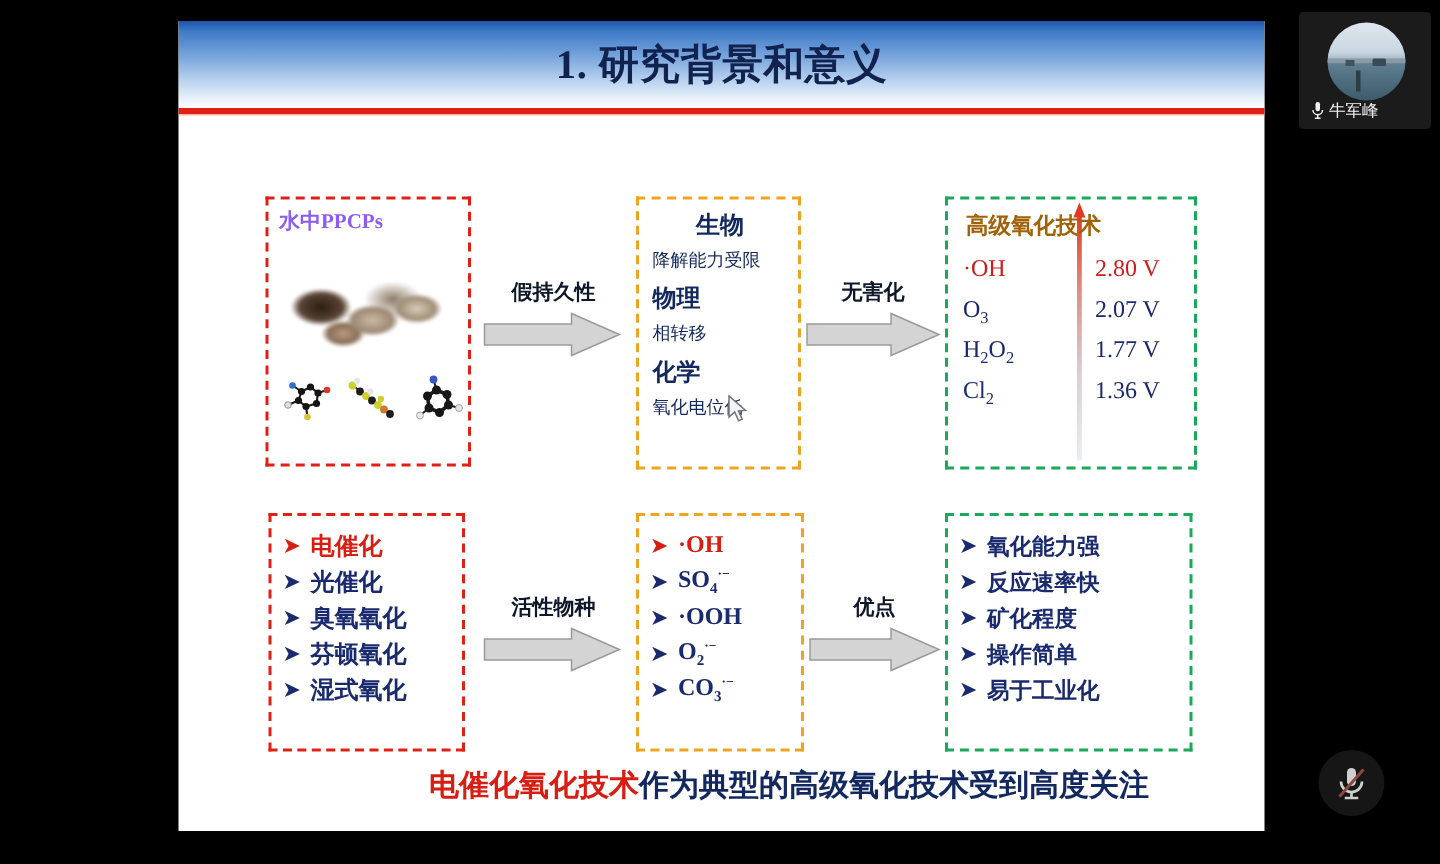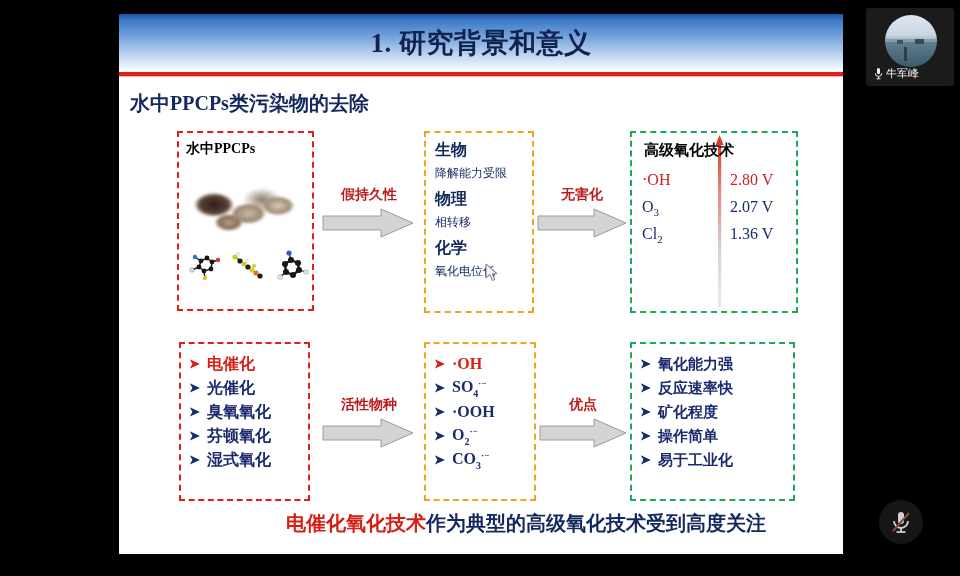--- a/index.html
+++ b/index.html
@@ -68,21 +68,21 @@
   .box { position: absolute; box-sizing: border-box; background: #fff; }
   .box.red    { border: 2px dashed #e02015; }
   .box.orange { border: 2px dashed #f0a31e; }
   .box.green  { border: 2px dashed #1aa85a; }
 
   
   #box1 { left: 58px;  top: 117px; width: 137px; height: 180px; }
   #box1 .b1-t {
     position: absolute; left: 7px; top: 6px; width: 126px;
     font-family: "Liberation Serif", serif; font-weight: bold;
-    font-size: 14px; line-height: 19px; color: #000000; text-align: left;
+    font-size: 14px; line-height: 19px; color: #8b5cf6; text-align: left;
   }
   
   #pillphoto {
     position: absolute; left: 10px; top: 52px; width: 114px; height: 52px;
     border-radius: 6px;
     background:
       radial-gradient(ellipse 26px 16px at 22% 38%, #2b1d14 0%, #5a4434 55%, rgba(255,255,255,0) 78%),
       radial-gradient(ellipse 22px 13px at 52% 55%, #cbb9a4 0%, #9d8a74 60%, rgba(255,255,255,0) 82%),
       radial-gradient(ellipse 20px 12px at 78% 40%, #d9cbb7 0%, #a08f78 60%, rgba(255,255,255,0) 84%),
       radial-gradient(ellipse 18px 11px at 35% 72%, #b99a80 0%, #8a6f57 55%, rgba(255,255,255,0) 82%),
@@ -103,21 +103,21 @@
     position: absolute; left: 9px;
     font-family: "Liberation Serif", serif;
     font-size: 12px; color: #12285e; white-space: nowrap;
   }
 
   
   #box3 { left: 511px; top: 117px; width: 168px; height: 182px; }
   #box3 .aop-title {
     position: absolute; left: 12px; top: 8px;
     font-family: "Liberation Serif", serif; font-weight: bold;
-    font-size: 15px; color: #000000; white-space: nowrap;
+    font-size: 15px; color: #a16207; white-space: nowrap;
   }
   #aop-arrow {
     position: absolute; left: 83px; top: 2px; width: 9px; height: 174px;
   }
   #box3 .aop-rows {
     position: absolute; left: 10px; top: 38px; width: 150px;
   }
   #box3 .aop-row {
     position: relative; height: 27px;
     font-family: "Liberation Serif", serif;
@@ -153,21 +153,21 @@
   .bl-row sup { font-size: 9px; }
   #box6 .bl-row { font-size: 15px; }
   #box5 .bl-row { font-size: 16px; }
 
   
   .arr-grp { position: absolute; }
   .arr-lbl {
     position: absolute; left: 0; top: 0; width: 100%;
     text-align: center;
     font-family: "Liberation Serif", serif; font-weight: bold;
-    font-size: 14px; color: #b91c1c; white-space: nowrap;
+    font-size: 14px; color: #0f172a; white-space: nowrap;
   }
   .arr-svg { position: absolute; left: 0; top: 20px; }
 
   
   #concl {
     position: absolute; left: 0; top: 496px; width: 724px;
     text-align: center;
     font-family: "Liberation Serif", serif; font-weight: bold;
     font-size: 20px; white-space: nowrap; padding-left: 45px;
   }
@@ -229,21 +229,20 @@
 
 <div id="root">
 
   <div id="slide">
 
     <div class="hdr"></div>
     <div class="hdr-title">1. 研究背景和意义</div>
     <div class="hdr-rule"></div>
     <div class="hdr-rule2"></div>
 
-    <div class="sec-h" id="sec1">水中PPCPs类污染物的去除</div>
 
     <div class="box red" id="box1">
       <div class="b1-t">
         <div>水中PPCPs</div>
       </div>
       <div id="pillphoto"></div>
 
       <svg class="mol" style="left:8px; top:118px;" width="34" height="32">
         <g stroke="#1a1a1a" stroke-width="1.4" fill="none">
           <polygon points="14,10 20,7 25,11 24,18 17,20 12,16"></polygon>
@@ -308,21 +307,21 @@
     </div>
 
     <div class="arr-grp" style="left:200px; top:172px; width:100px;">
       <div class="arr-lbl">假持久性</div>
       <svg class="arr-svg" width="100" height="34">
         <polygon points="4,10 62,10 62,3 94,17 62,31 62,24 4,24" fill="#d4d4d4" stroke="#9a9a9a" stroke-width="1"></polygon>
       </svg>
     </div>
 
     <div class="box orange" id="box2">
-      <div class="m-big" style="top:7px;">生物</div>
+      <div class="m-big" style="top:7px;margin-left:29px;">生物</div>
       <div class="m-sm" style="top:32px;text-align:right;">降解能力受限</div>
       <div class="m-big" style="top:56px;">物理</div>
       <div class="m-sm" style="top:81px;">相转移</div>
       <div class="m-big" style="top:105px;">化学</div>
       <div class="m-sm" style="top:130px;">氧化电位低</div>
     </div>
 
     <div class="arr-grp" style="left:415px; top:172px; width:96px;">
       <div class="arr-lbl">无害化</div>
       <svg class="arr-svg" width="96" height="34">
@@ -347,20 +346,24 @@
       <div class="aop-rows">
         <div class="aop-row">
           <span class="sp hot">·OH</span>
           <span class="val hot">2.80 V</span>
         </div>
         <div class="aop-row">
           <span class="sp">O<sub>3</sub></span>
           <span class="val">2.07 V</span>
         </div>
         <div class="aop-row">
+          <span class="sp">H<sub>2</sub>O<sub>2</sub></span>
+          <span class="val">1.77 V</span>
+        </div>
+        <div class="aop-row">
           <span class="sp">Cl<sub>2</sub></span>
           <span class="val">1.36 V</span>
         </div>
       </div>
     </div>
 
     <div class="box red" id="box4">
       <div class="blist">
         <div class="bl-row red-item">
           <span class="mk">➤</span>

